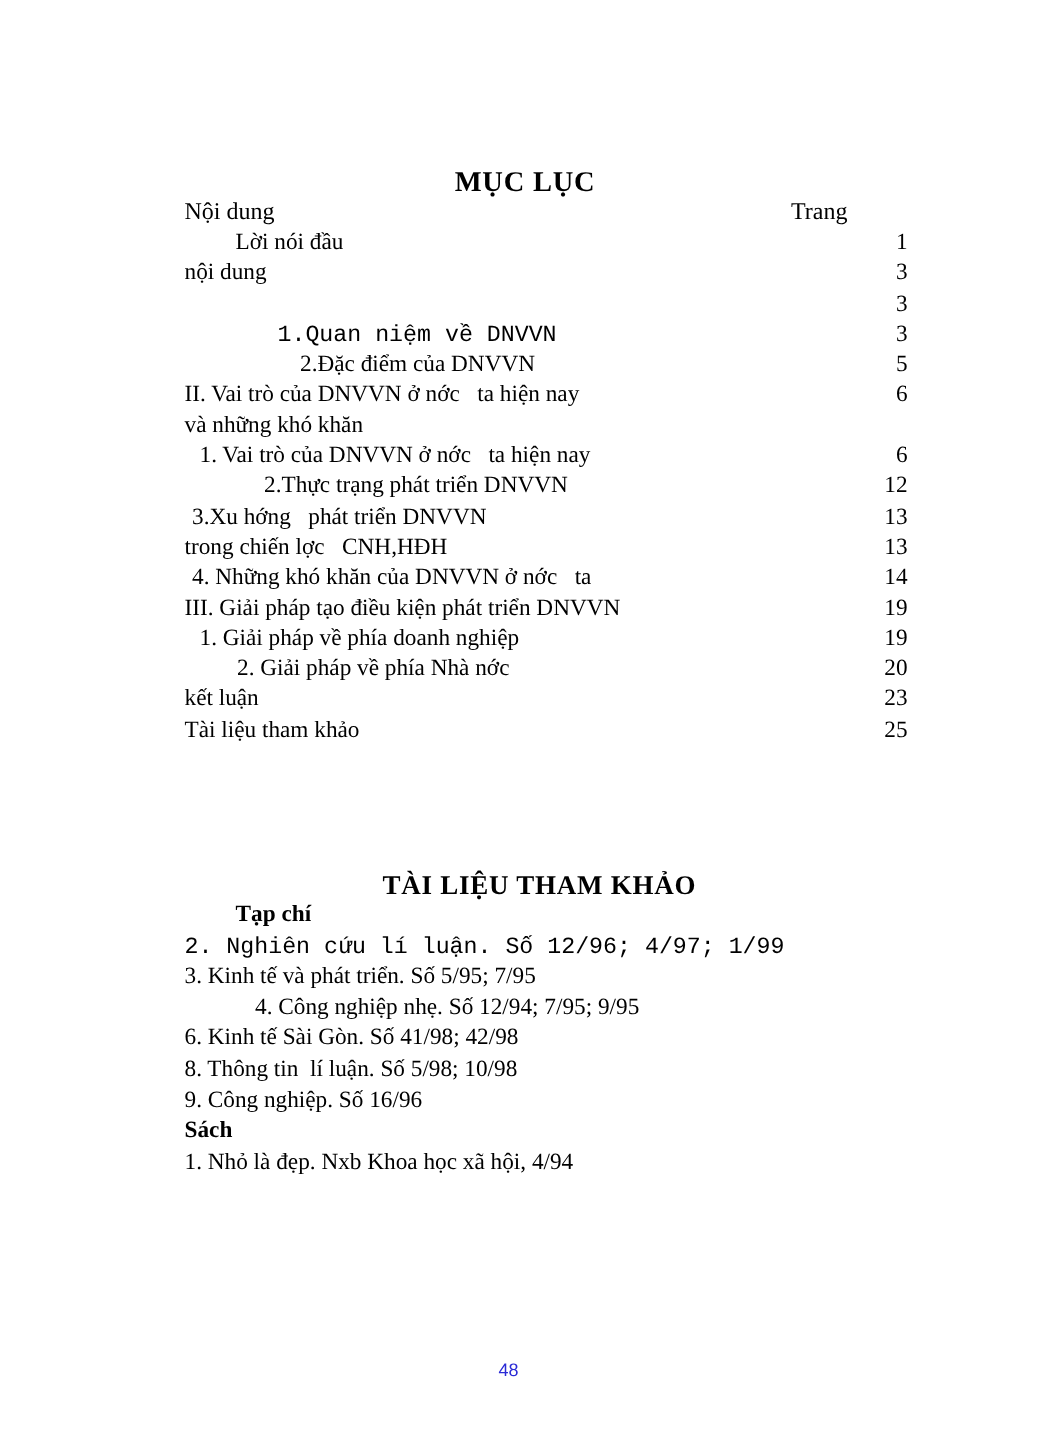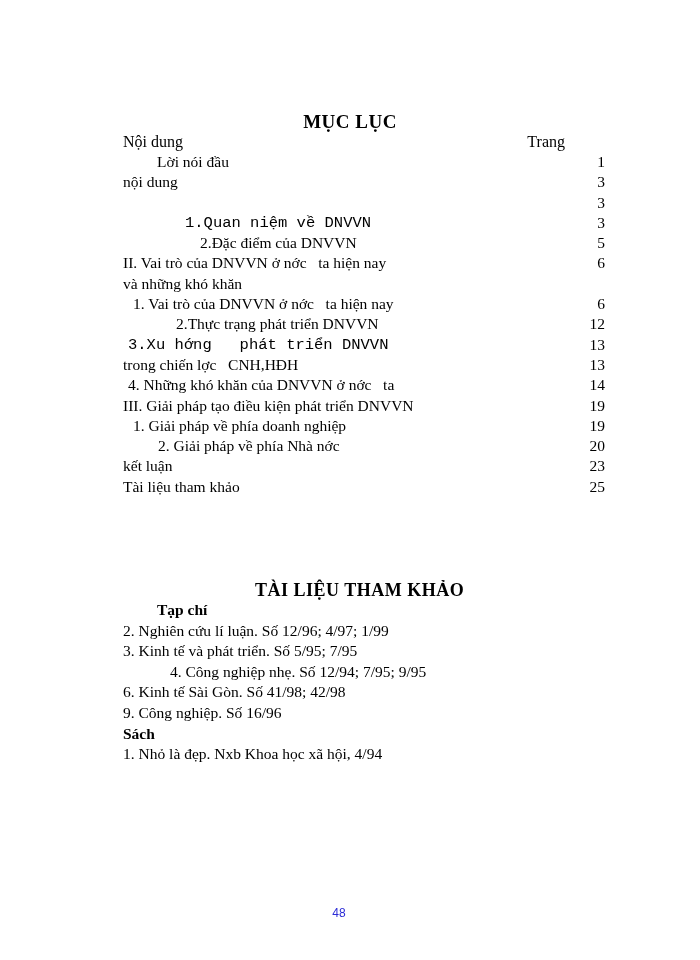--- a/index.html
+++ b/index.html
@@ -107,37 +107,38 @@
   <ul class="toc-list" id="toc-list">
       <li class="toc-row"><span class="label" style="left: 34px;">Lời nói đầu</span><span class="page">1</span></li>
       <li class="toc-row"><span class="label" style="left: 0px;">nội dung</span><span class="page">3</span></li>
       <li class="toc-row"><span class="page">3</span></li>
       <li class="toc-row"><span class="label" style="left: 62px; font-family: Liberation Mono, monospace;">1.Quan niệm về DNVVN</span><span class="page">3</span></li>
       <li class="toc-row"><span class="label" style="left: 77px;">2.Đặc điểm của DNVVN</span><span class="page">5</span></li>
       <li class="toc-row"><span class="label" style="left: 0px;">II. Vai trò của DNVVN ở nớc   ta hiện nay</span><span class="page">6</span></li>
       <li class="toc-row"><span class="label" style="left: 0px;">và những khó khăn</span><span class="page"></span></li>
       <li class="toc-row"><span class="label" style="left: 10px;">1. Vai trò của DNVVN ở nớc   ta hiện nay</span><span class="page">6</span></li>
       <li class="toc-row"><span class="label" style="left: 5px; margin-left: 48px;">2.Thực trạng phát triển DNVVN</span><span class="page">12</span></li>
-      <li class="toc-row"><span class="label" style="left: 5px; font-family: Liberation Mono, monospace;">3.Xu hớng   phát triển DNVVN</span><span class="page">13</span></li>
+      <li class="toc-row"><span class="label" style="left: 5px;">3.Xu hớng   phát triển DNVVN</span><span class="page">13</span></li>
       <li class="toc-row"><span class="label" style="left: 0px;">trong chiến lợc   CNH,HĐH</span><span class="page">13</span></li>
       <li class="toc-row"><span class="label" style="left: 5px;">4. Những khó khăn của DNVVN ở nớc   ta</span><span class="page">14</span></li>
       <li class="toc-row"><span class="label" style="left: 0px;">III. Giải pháp tạo điều kiện phát triển DNVVN</span><span class="page">19</span></li>
       <li class="toc-row"><span class="label" style="left: 10px;">1. Giải pháp về phía doanh nghiệp</span><span class="page">19</span></li>
       <li class="toc-row"><span class="label" style="left: 10px; margin-left: 25px;">2. Giải pháp về phía Nhà nớc</span><span class="page">20</span></li>
       <li class="toc-row"><span class="label" style="left: 0px;">kết luận</span><span class="page">23</span></li>
       <li class="toc-row"><span class="label" style="left: 0px;">Tài liệu tham khảo</span><span class="page">25</span></li>
     </ul>
 
   <div class="ref-title">TÀI LIỆU THAM KHẢO</div>
 
   <ul class="ref-list" id="ref-list">
       <li class="ref-row heading" style="padding-left: 34px;">Tạp chí</li>
-      <li class="ref-row" style="padding-left: 0px;">2. Nghiên cứu lí luận. Số 12/96; 4/97; 1/99</li>
+      <li class="ref-row" style="padding-left: 0px; font-family: Liberation Mono, monospace;">2. Nghiên cứu lí luận. Số 12/96; 4/97; 1/99</li>
       <li class="ref-row" style="padding-left: 0px;">3. Kinh tế và phát triển. Số 5/95; 7/95</li>
       <li class="ref-row" style="padding-left: 0px; margin-left: 47px;">4. Công nghiệp nhẹ. Số 12/94; 7/95; 9/95</li>
       <li class="ref-row" style="padding-left: 0px;">6. Kinh tế Sài Gòn. Số 41/98; 42/98</li>
+      <li class="ref-row" style="padding-left: 0px;">8. Thông tin  lí luận. Số 5/98; 10/98</li>
       <li class="ref-row" style="padding-left: 0px;">9. Công nghiệp. Số 16/96</li>
       <li class="ref-row heading" style="padding-left: 0px; font-family: Liberation Serif, serif;">Sách</li>
       <li class="ref-row" style="padding-left: 0px;">1. Nhỏ là đẹp. Nxb Khoa học xã hội, 4/94</li>
     </ul>
 
   <div class="page-number" style="color: rgb(43, 43, 214);">48</div>
 </div>
 
 </body></html>

